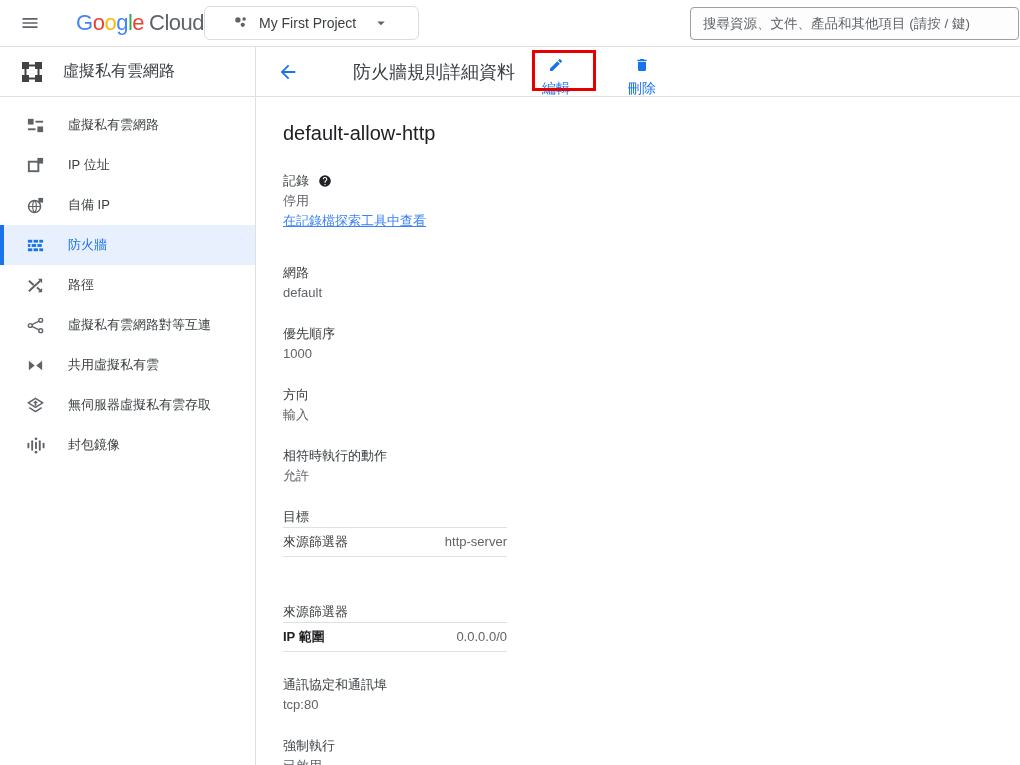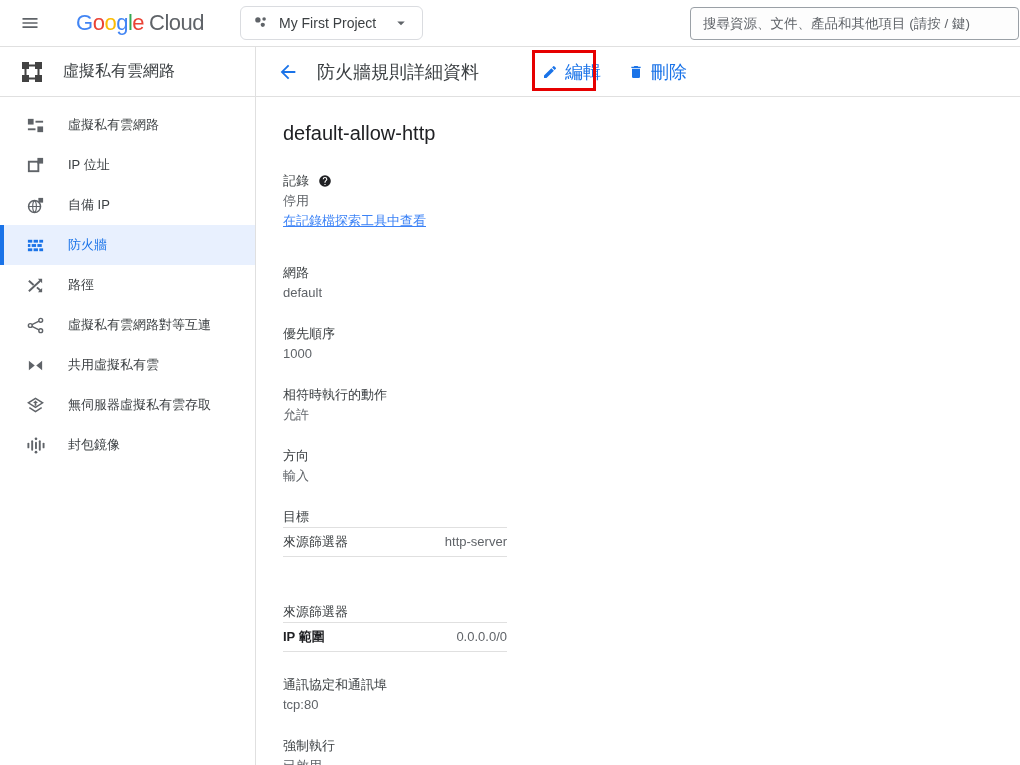--- a/index.html
+++ b/index.html
@@ -13,33 +13,33 @@
   .topbar { height:47px; border-bottom:1px solid #e0e0e0; display:flex; align-items:center; background:#fff; }
   .hamburger { margin-left:16px; width:28px; height:28px; border:none; background:transparent; cursor:pointer; display:flex; align-items:center; justify-content:center; }
   .logo { display:flex; align-items:baseline; margin-left:32px; font-size:22px; letter-spacing:-0.5px; cursor:pointer; }
   .logo .gword span:nth-child(1){color:#4285f4}
   .logo .gword span:nth-child(2){color:#ea4335}
   .logo .gword span:nth-child(3){color:#fbbc05}
   .logo .gword span:nth-child(4){color:#4285f4}
   .logo .gword span:nth-child(5){color:#34a853}
   .logo .gword span:nth-child(6){color:#ea4335}
   .logo .cloud { color:#5f6368; margin-left:5px; }
-  .project-btn { margin-left:36px; height:34px; min-width:168px; border:1px solid #dadce0; border-radius:6px; background:#fff; display:flex; align-items:center; gap:10px; padding:0 12px; cursor:pointer; font-size:14px; color:#3c4043; font-family:inherit; }
+  .project-btn { height:34px; min-width:168px; border:1px solid #dadce0; border-radius:6px; background:#fff; display:flex; align-items:center; gap:10px; padding:0 28px; cursor:pointer; font-size:14px; color:#3c4043; font-family:inherit; }
   .project-btn .caret { margin-left:6px; display:flex; }
   .top-spacer { flex:1; }
   .search-input { width:329px; height:33px; margin-right:1px; border:1px solid #9aa0a6; border-radius:4px; padding:0 12px; font-size:13.5px; color:#202124; font-family:inherit; background:#fdfdfd; }
   .search-input::placeholder { color:#5f6368; }
   
   .header2 { height:50px; border-bottom:1px solid #e0e0e0; display:flex; background:#fff; }
   .header2-left { width:256px; border-right:1px solid #e0e0e0; display:flex; align-items:center; padding-left:20px; gap:19px; }
   .product-title { font-size:16px; color:#3c4043; }
-  .header2-right { flex:1; display:flex; align-items:center; position:relative; }
+  .header2-right { flex:1; display:flex; align-items:center; position:relative;gap:36px; }
   .back-btn { margin-left:18px; width:28px; height:28px; border:none; background:transparent; cursor:pointer; display:flex; align-items:center; justify-content:center; }
   .page-title { font-size:18px; color:#3c4043; margin-left:15px; }
-  .hdr-action { position:absolute; display:flex; align-items:center; gap:7px; border:none; background:transparent; cursor:pointer; color:#1a73e8; font-size:18px; font-family:inherit; height:30px; }
+  .hdr-action { position:absolute; display:flex; align-items:center; gap:7px; border:none; background:transparent; cursor:pointer; color:#1a73e8; font-size:14px; font-family:inherit; height:30px;flex-direction:column; }
   .edit-btn { left:286px; }
   .delete-btn { left:372px; }
   .annotation-box { position:absolute; left:276px; top:3px; width:64px; height:41px; border:3px solid #e60000; pointer-events:none; }
   
   .body { display:flex; height:668px; }
   .sidebar { width:256px; border-right:1px solid #e0e0e0; padding-top:8px; }
   .nav-item { height:40px; display:flex; align-items:center; padding-left:25px; gap:23px; font-size:13px; color:#3c4043; cursor:pointer; position:relative; }
   .nav-item .nav-icon { width:20px; height:20px; display:flex; align-items:center; justify-content:center; }
   .nav-item.selected { background:#e8f0fe; color:#1a73e8; }
   .nav-item.selected::before { content:""; position:absolute; left:0; top:0; width:4px; height:100%; background:#1a73e8; }
@@ -270,27 +270,27 @@
         <div class="label">網路</div>
         <div class="value">default</div>
       </div>
 
       <div class="field">
         <div class="label">優先順序</div>
         <div class="value">1000</div>
       </div>
 
       <div class="field">
+        <div class="label">方向</div>
+        <div class="value">輸入</div>
+      </div>
+
+      <div class="field">
         <div class="label">相符時執行的動作</div>
         <div class="value">允許</div>
-      </div>
-
-      <div class="field">
-        <div class="label">方向</div>
-        <div class="value">輸入</div>
       </div>
 
       <div class="kv targets">
         <div class="kv-head">目標</div>
         <div class="kv-row">
           <span class="k">來源篩選器</span>
           <span class="v">http-server</span>
         </div>
       </div>
 

